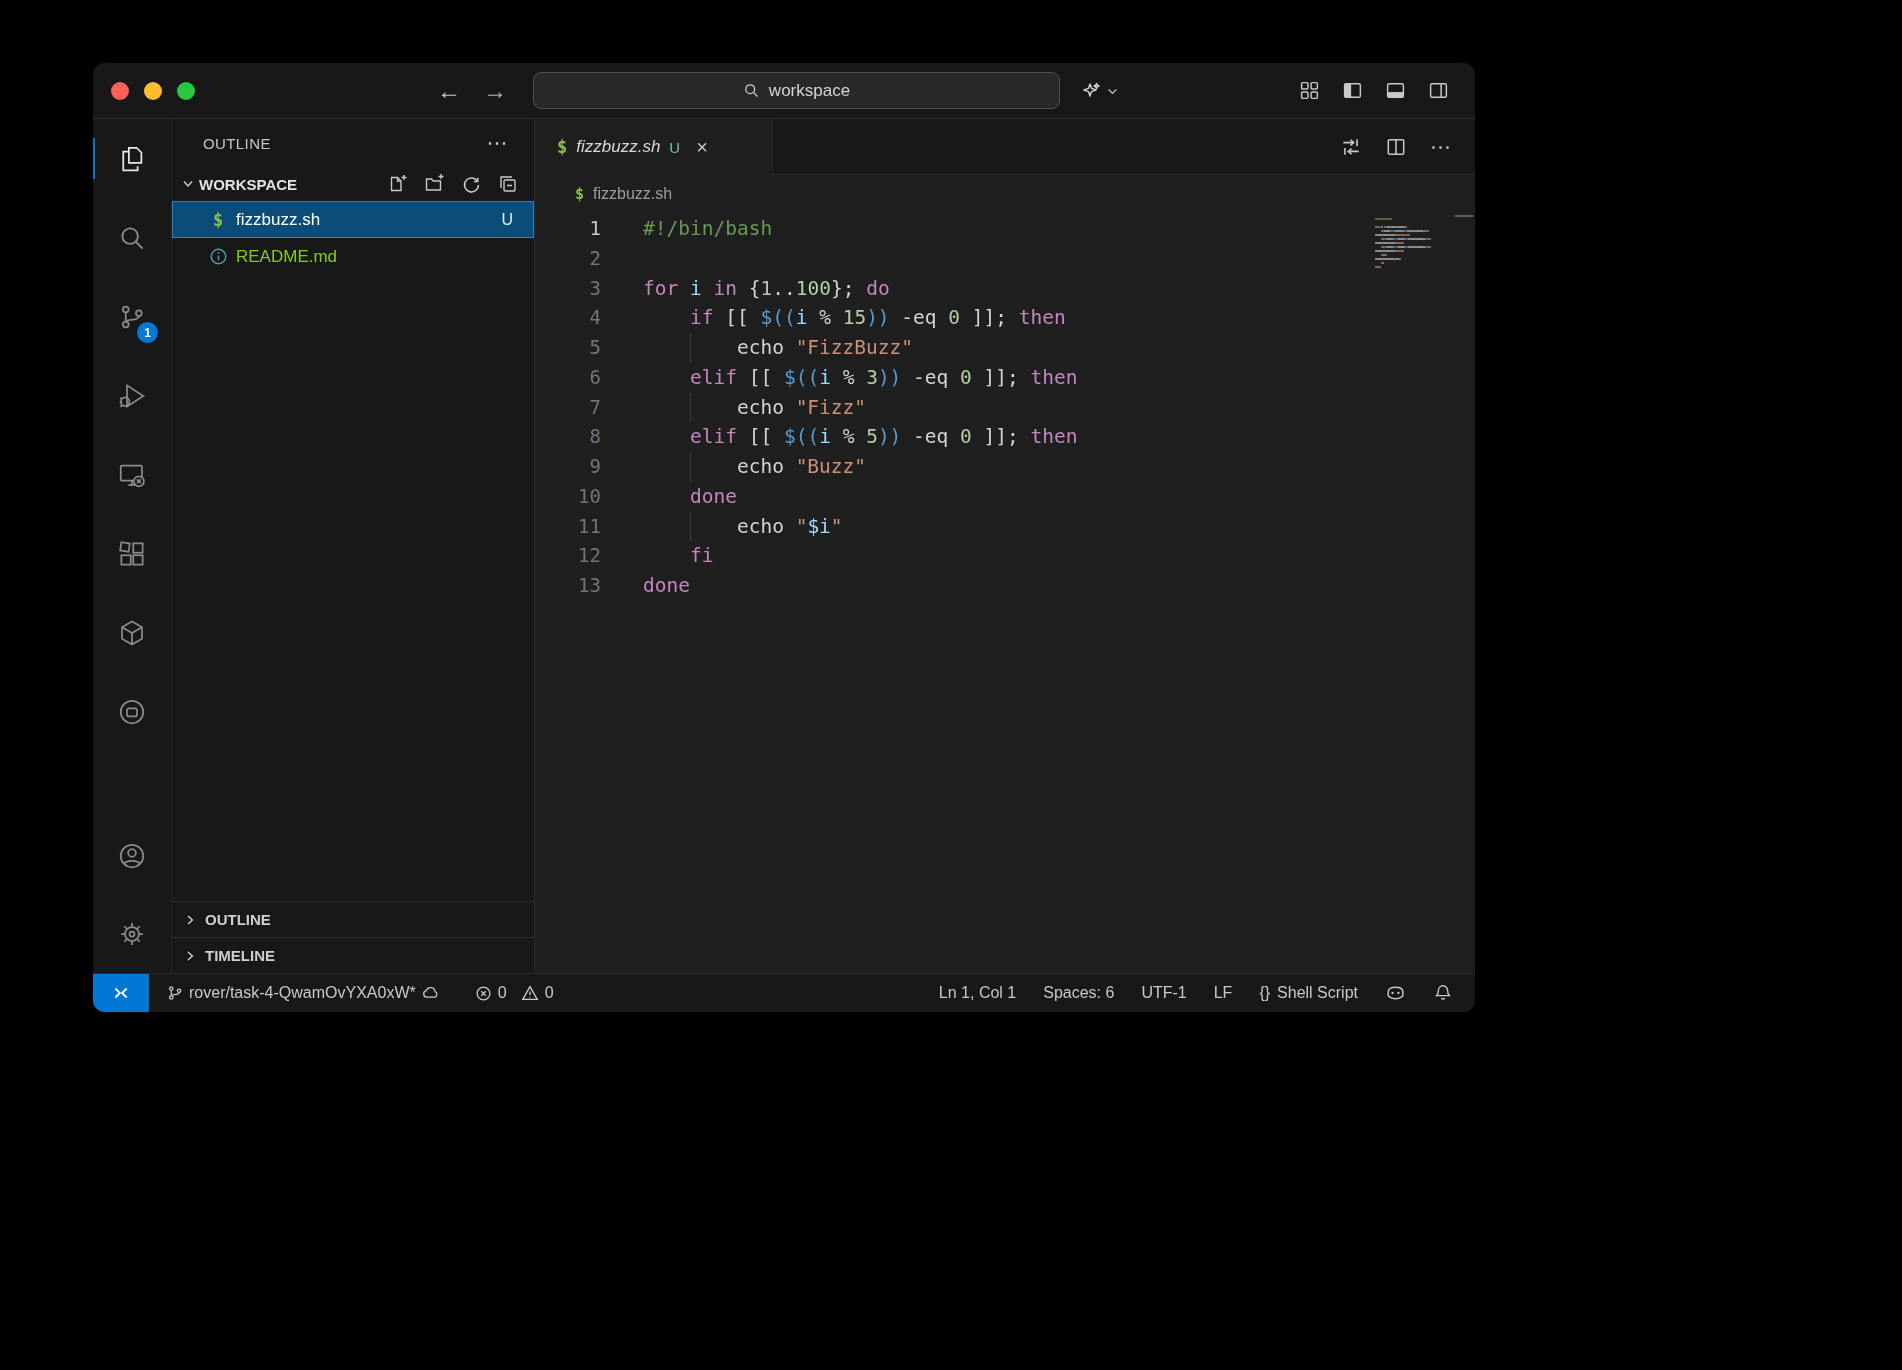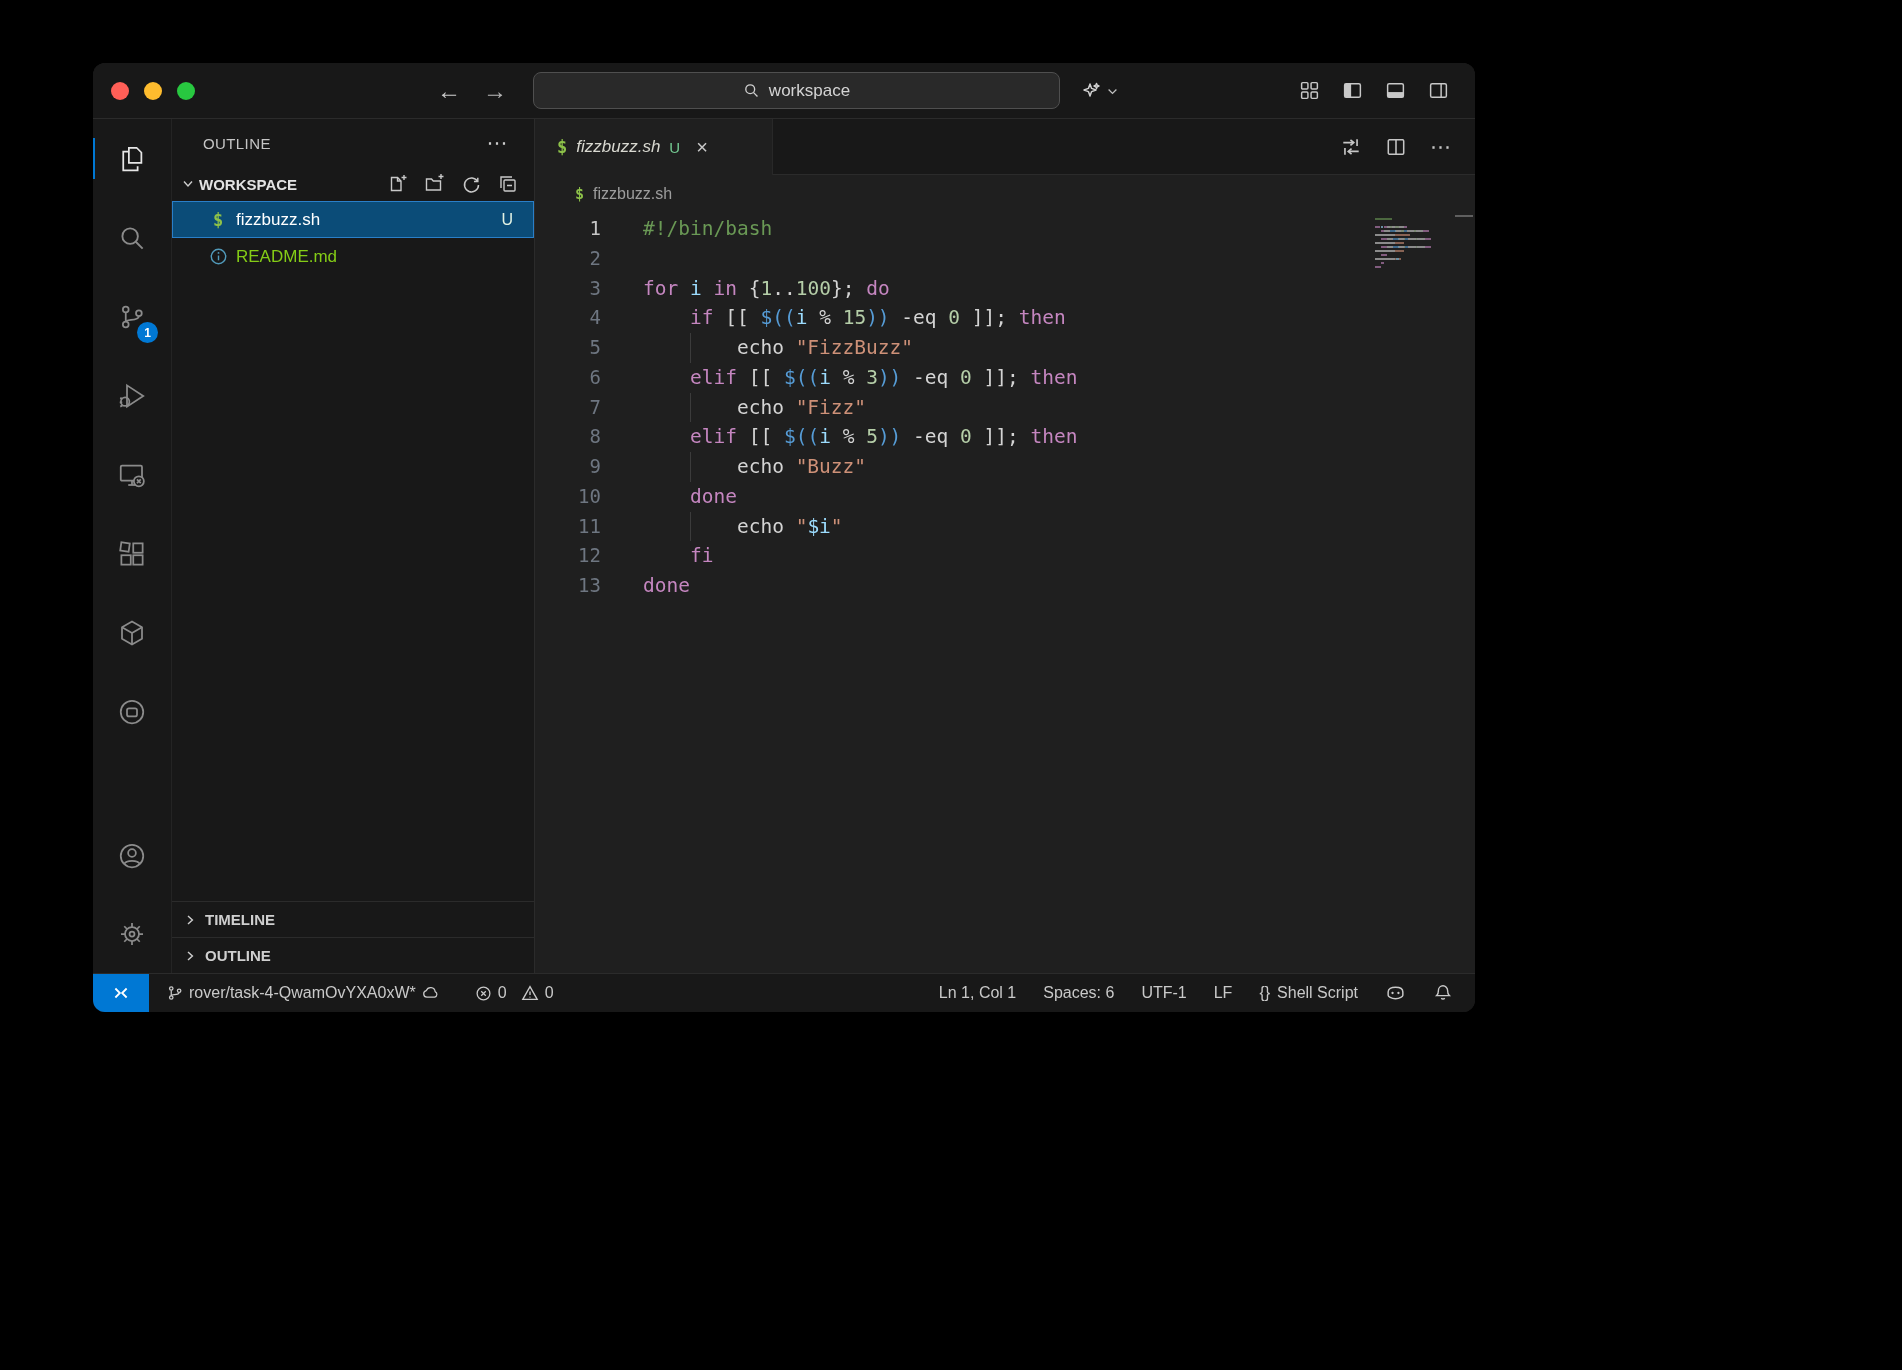--- a/index.html
+++ b/index.html
@@ -283,27 +283,27 @@
         </span>
         <span>README.md</span>
       </div>
 
       <div class="sb-spacer"></div>
 
       <div class="sb-bottom-row">
         <svg width="16" height="16" viewBox="0 0 20 20" fill="none" stroke="#cccccc" stroke-width="1.8">
           <polyline points="7.5,5 13,10 7.5,15"></polyline>
         </svg>
-        <span>TIMELINE</span>
+        <span>OUTLINE</span>
       </div>
       <div class="sb-bottom-row">
         <svg width="16" height="16" viewBox="0 0 20 20" fill="none" stroke="#cccccc" stroke-width="1.8">
           <polyline points="7.5,5 13,10 7.5,15"></polyline>
         </svg>
-        <span>OUTLINE</span>
+        <span>TIMELINE</span>
       </div>
     </div>
 
     <div class="editor">
       <div class="tabbar">
         <div class="tab">
           <span class="dollar">$</span>
           <span class="tab-name">fizzbuzz.sh</span>
           <span class="tab-badge">U</span>
           <span class="tab-close">×</span>

